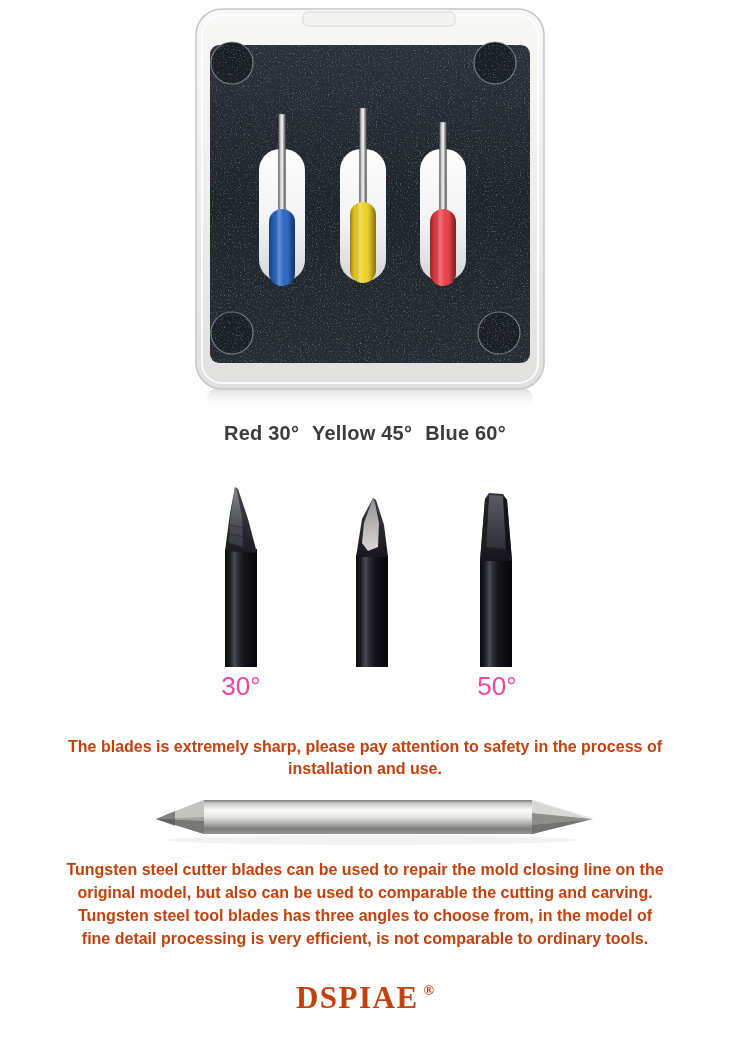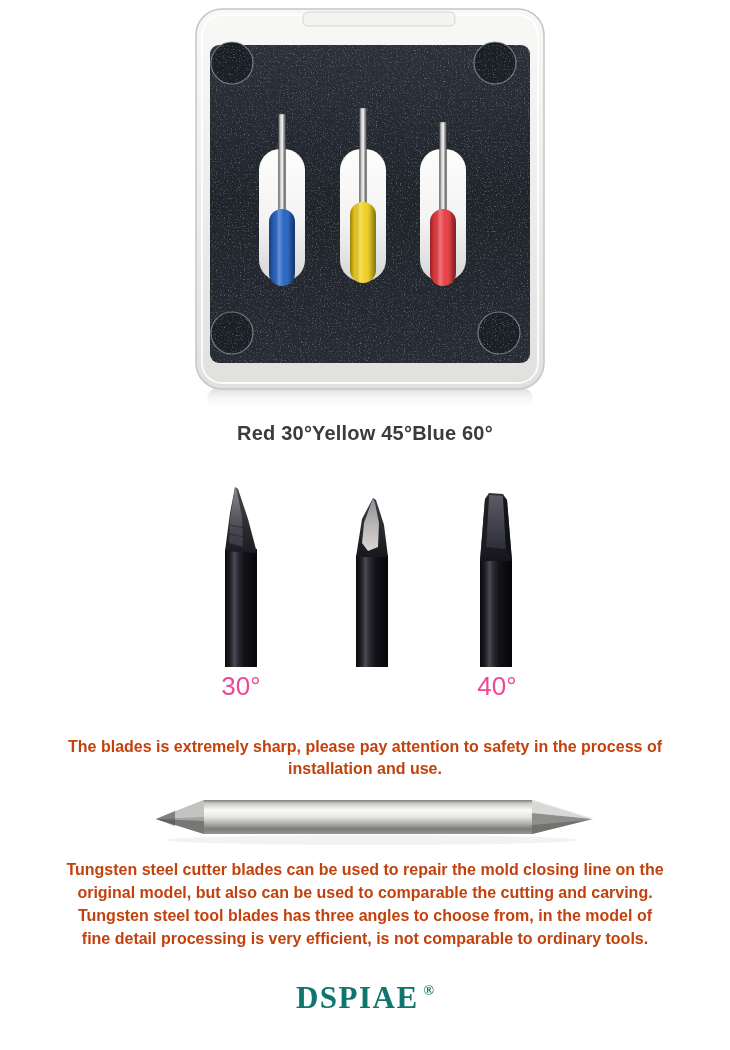--- a/index.html
+++ b/index.html
@@ -4,40 +4,40 @@
 <style>
   html,body{margin:0;padding:0;background:#ffffff;}
   .page{
     position:relative;width:730px;height:1050px;background:#ffffff;overflow:hidden;
     font-family:"Liberation Sans","DejaVu Sans",sans-serif;
   }
   .abs{position:absolute;}
   
   .caption-row{
     position:absolute;top:422px;left:0;width:730px;
-    display:flex;justify-content:center;
+    display:flex;justify-content:center;gap:13px;
     font-size:20px;font-weight:700;color:#3b3b3b;letter-spacing:.2px;
   }
   
   .closeup-label{
     position:absolute;top:671px;width:110px;text-align:center;
     font-size:26px;font-weight:400;color:#ec4899;
   }
   
   .text-block{
     position:absolute;left:0;width:730px;text-align:center;
     font-size:16px;font-weight:700;color:#c2410c;
   }
   .warning{top:736px;line-height:22px;}
   .description{top:858px;line-height:23px;}
   
   .brand{
     position:absolute;top:980px;left:0;width:730px;text-align:center;
     font-family:"Liberation Serif","DejaVu Serif",serif;
-    font-size:31px;font-weight:700;color:#0f766e;letter-spacing:1.5px;
+    font-size:31px;font-weight:700;color:#c2410c;letter-spacing:1.5px;
   }
   .brand .reg{
     font-size:14px;vertical-align:13px;margin-left:5px;letter-spacing:0;
   }
 </style>
 </head>
 <body>
 
 <div class="page">
 
@@ -205,21 +205,21 @@
       </linearGradient>
     </defs>
     <rect x="39" y="78" width="32" height="108" fill="url(#rodG3)"></rect>
     <polygon points="39,80 44,18 48,12 62,13 66,19 71,80" fill="url(#tipG3)"></polygon>
     <polygon points="48,14 62,15 65,68 45,66" fill="url(#facetG3)"></polygon>
     <polygon points="39,80 44,18 48,14 45,66" fill="#1c1c22" opacity="0.85"></polygon>
     <polygon points="62,15 66,19 71,80 65,68" fill="#111117" opacity="0.85"></polygon>
   </svg>
 
   <div class="closeup-label" style="left:186px">30°</div>
-  <div class="closeup-label" style="left:442px">40°</div>
+  <div class="closeup-label" style="left:442px">50°</div>
 
   <div class="text-block warning">
     <div>The blades is extremely sharp, please pay attention to safety in the process of</div>
     <div>installation and use.</div>
   </div>
 
   <svg class="abs" style="left:147px;top:789px" width="450" height="60" viewBox="0 0 450 60">
     <defs>
       <linearGradient id="bodyG" x1="0" y1="0" x2="0" y2="1">
         <stop offset="0" stop-color="#7e7e7c"></stop>

